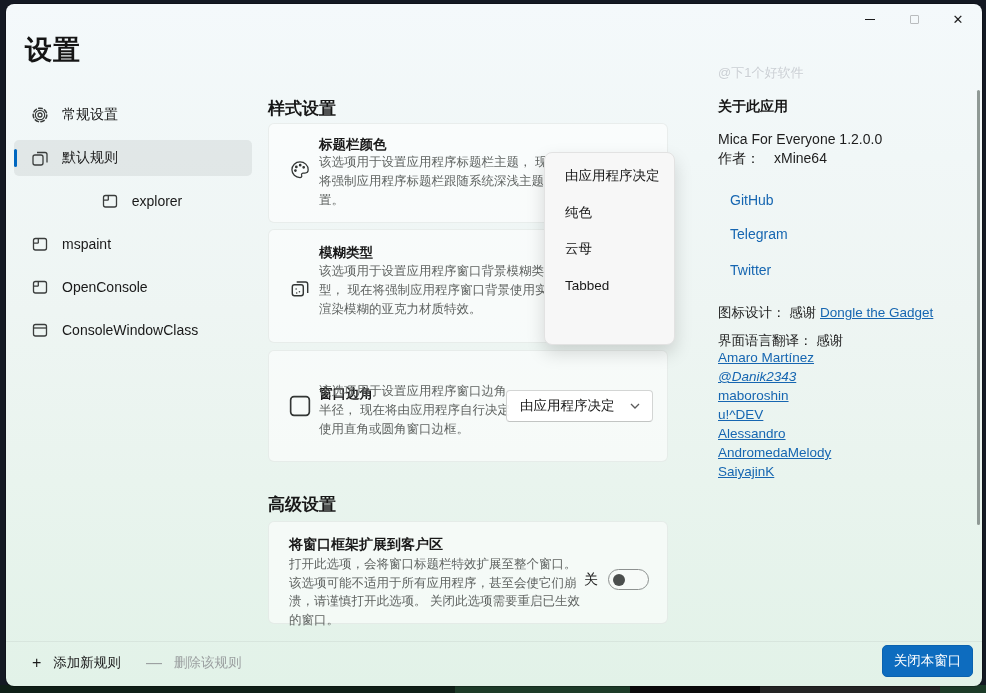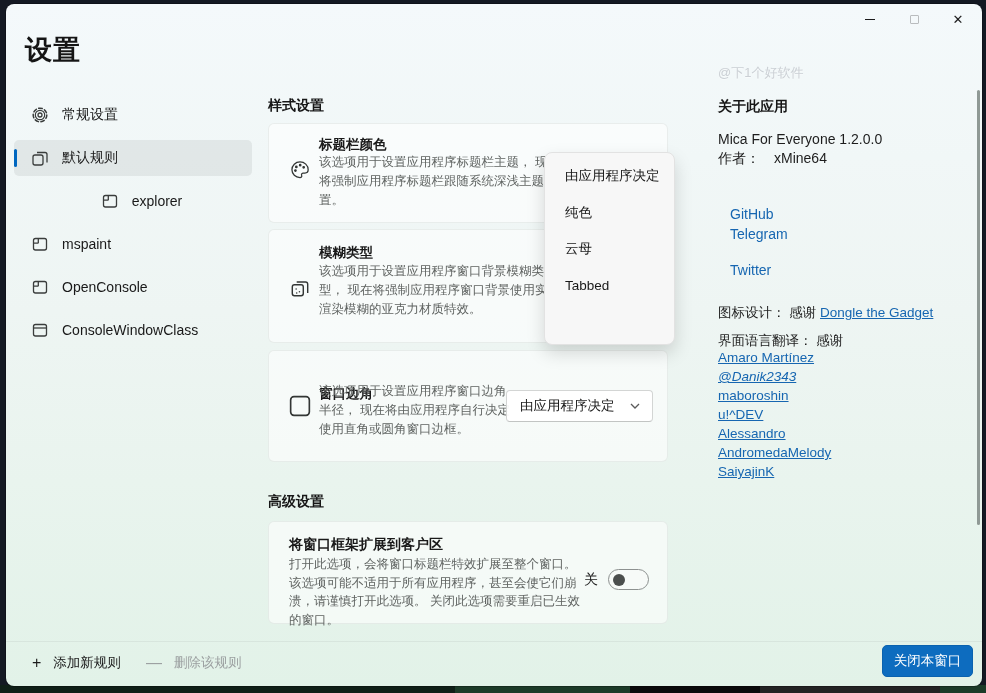--- a/index.html
+++ b/index.html
@@ -37,21 +37,21 @@
   .nav-item.selected .accent { display:block; position:absolute; left:0px; top:9px; width:3px; height:18px; border-radius:2px; background:#0067c0; }
   .nav-icon { width:20px; height:20px; margin-left:16px; margin-right:12px; flex:0 0 auto; color:#3a3d3c; }
   .nav-icon svg { width:20px; height:20px; display:block; }
 
   
   .foot-btn { position:absolute; display:flex; align-items:center; font-size:13.5px; color:#1b1b1b; }
   .foot-btn .sym { font-size:16px; margin-right:12px; font-weight:normal; }
   .foot-btn.disabled { color:#9b9fa0; }
 
   
-  .sec-header { position:absolute; font-size:14px; font-weight:bold; color:#171717; }
+  .sec-header { position:absolute; font-size:17px; font-weight:bold; color:#171717; }
   .card { position:absolute; left:262px; width:400px; background:rgba(255,255,255,0.58);
     border:1px solid rgba(70,90,80,0.09); border-radius:6px; }
   .card-title { position:absolute; left:50px; font-size:13.5px; font-weight:bold; color:#1a1a1a; }
   .card-desc { position:absolute; left:50px; font-size:12.5px; line-height:19px; color:#5f6361; }
   .card-icon { position:absolute; left:20px; width:22px; height:22px; color:#333635; }
   .card-icon svg { width:22px; height:22px; display:block; }
 
   .dropdown-btn { position:absolute; left:237px; top:39px; width:147px; height:32px;
     background:rgba(255,255,255,0.92); border:1px solid #d3d5d4; border-bottom-color:#c2c4c3;
     border-radius:4px; display:flex; align-items:center; justify-content:space-between;
@@ -263,21 +263,21 @@
       <span>Tabbed</span>
     </div>
   </div>
 
   <div class="watermark">@下1个好软件</div>
   <div class="about-header">关于此应用</div>
   <div class="about-line" style="top:127px;">Mica For Everyone 1.2.0.0</div>
   <div class="about-line" style="top:146px;">
     <span>作者：</span><span style="display:inline-block;width:14px;"></span><span>xMine64</span>
   </div>
-  <a class="social-link link" style="top:202px;">GitHub</a>
+  <a class="social-link link" style="top:188px;">GitHub</a>
   <a class="social-link link" style="top:222px;">Telegram</a>
   <a class="social-link link" style="top:258px;">Twitter</a>
   <div class="credit-line" style="top:300px;">
     <span>图标设计： 感谢 </span><a class="link u">Dongle the Gadget</a>
   </div>
   <div class="credit-line" style="top:328px;">界面语言翻译： 感谢</div>
   <a class="translator link u" style="top:346px;">Amaro Martínez</a>
   <a class="translator link u" style="top:365px;font-style:italic;">@Danik2343</a>
   <a class="translator link u" style="top:384px;">maboroshin</a>
   <a class="translator link u" style="top:403px;">u!^DEV</a>

